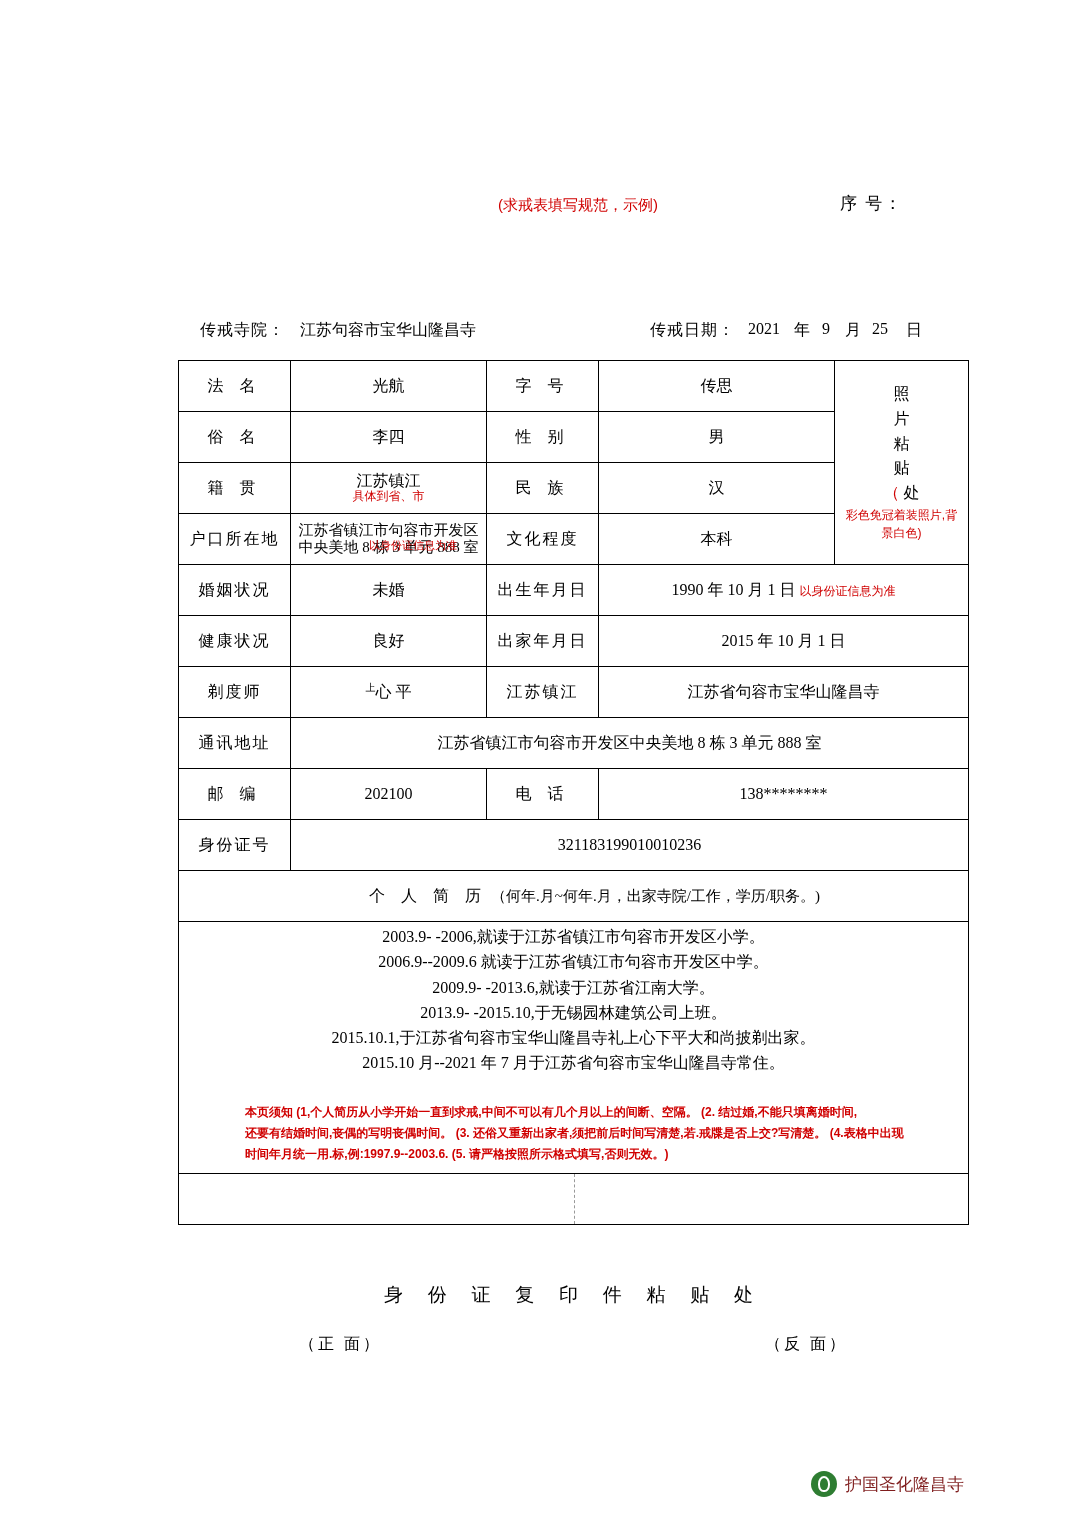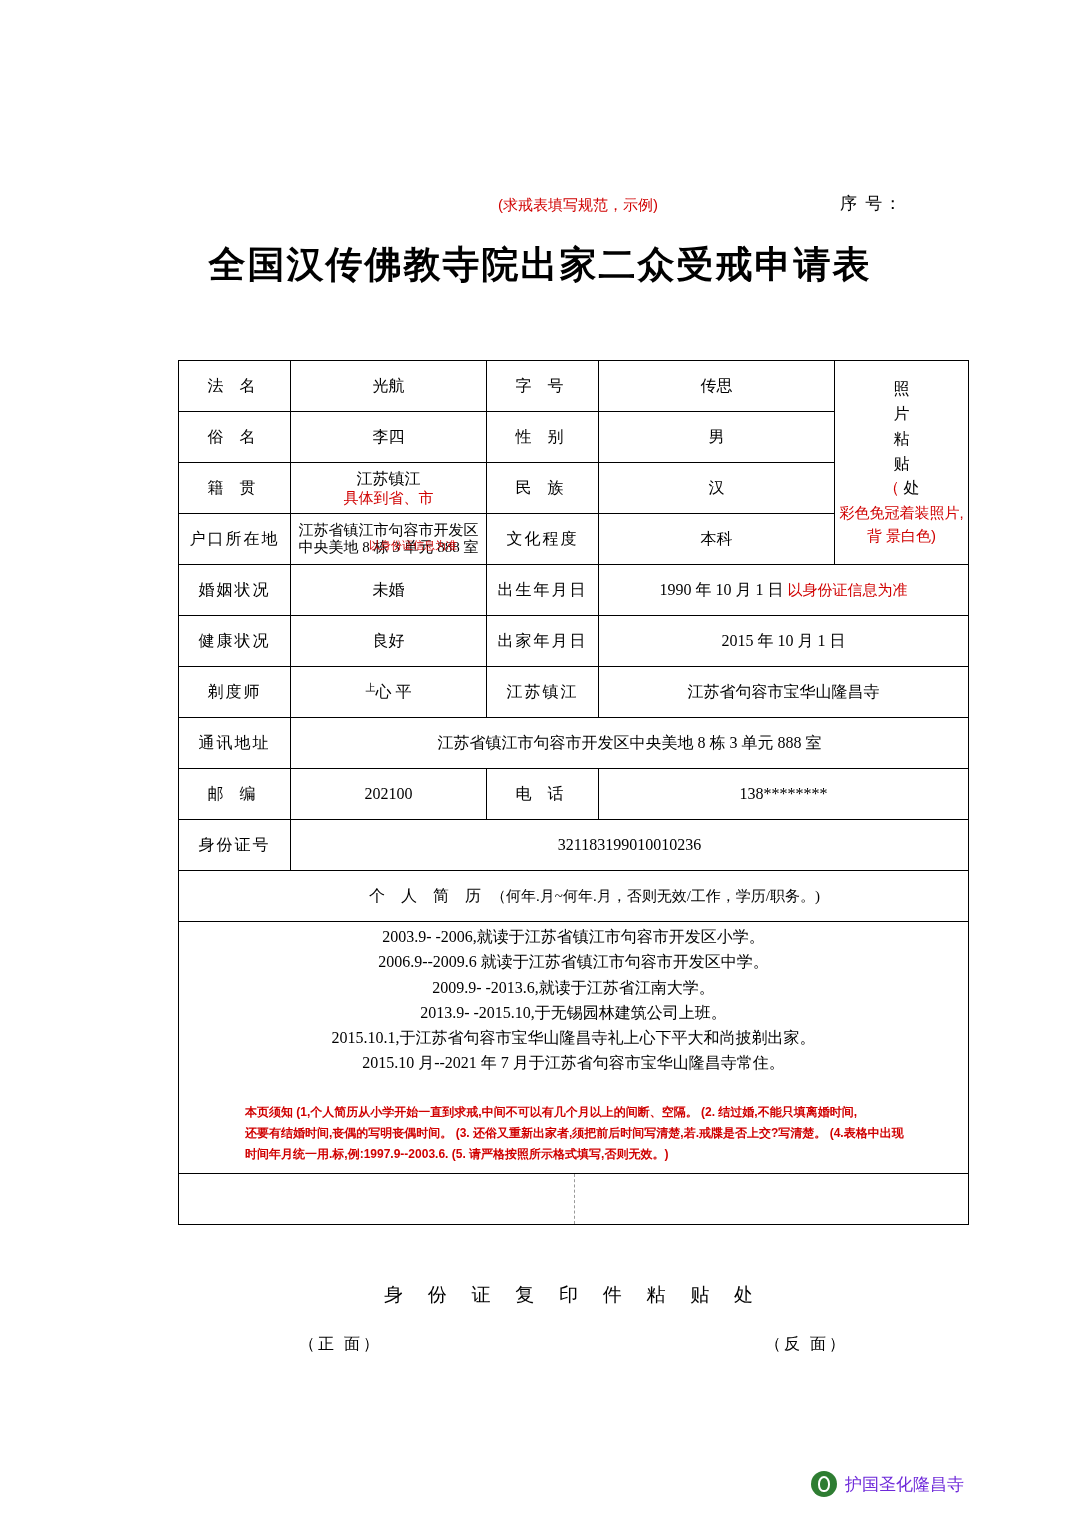--- a/index.html
+++ b/index.html
@@ -106,21 +106,21 @@
     width: 134px;
     font-size: 15px;
     line-height: 1.55;
     vertical-align: top;
     padding-top: 8px;
   }
   .photo-cell .pv { display: block; }
   .red { color: #d00000; }
   .tiny-red {
     color: #d00000;
-    font-size: 15px;
+    font-size: 12px;
     font-family: "Liberation Sans", sans-serif;
   }
   .stack {
     display: block;
     line-height: 1.15;
   }
   .stack .main { font-size: 16px; }
   .overlay-red {
     position: absolute;
     color: #d00000;
@@ -201,21 +201,21 @@
   }
 
   
   .footer-brand {
     position: absolute;
     right: 36px;
     bottom: 30px;
     display: flex;
     align-items: center;
     gap: 8px;
-    color: #6d28d9;
+    color: #7f1d1d;
     font-size: 17px;
     text-align: right;
   }
   .brand-logo {
     width: 26px;
     height: 26px;
     border-radius: 50%;
     background: #2e7d32;
     position: relative;
     flex: 0 0 auto;
@@ -235,22 +235,32 @@
 </head>
 <body>
 
 <div class="page">
 
   <div class="top-row">
     <div class="note-red">(求戒表填写规范，示例)</div>
     <div class="serial">序  号：</div>
   </div>
 
-  <div class="title">全国汉传佛教寺院出家二众受戒申请表</div>
-
+
+  <div class="subhead">
+    <span class="lbl sh-temple-label">传戒寺院：</span>
+    <span class="lbl sh-temple-value">江苏句容市宝华山隆昌寺</span>
+    <span class="lbl sh-date-label">传戒日期：</span>
+    <span class="lbl sh-date-y">2021</span>
+    <span class="lbl sh-date-ych">年</span>
+    <span class="lbl sh-date-m">9</span>
+    <span class="lbl sh-date-mch">月</span>
+    <span class="lbl sh-date-d">25</span>
+    <span class="lbl sh-date-dch">日</span>
+  </div>
 
   <table class="form">
     <colgroup>
       <col style="width:112px">
       <col style="width:196px">
       <col style="width:112px">
       <col style="width:236px">
       <col style="width:134px">
     </colgroup>
     <tbody>
@@ -331,21 +341,21 @@
         <td class="lbl">电  话</td>
         <td class="val" colspan="2">138********</td>
       </tr>
       <tr>
         <td class="lbl-nospace">身份证号</td>
         <td class="val" colspan="4">321183199010010236</td>
       </tr>
       <tr>
         <td class="resume-head" colspan="5">
           <span class="big">个  人  简  历</span>
-          <span class="sm">（何年.月~何年.月，否则无效/工作，学历/职务。)</span>
+          <span class="sm">（何年.月~何年.月，出家寺院/工作，学历/职务。)</span>
         </td>
       </tr>
       <tr>
         <td class="resume-body" colspan="5">
           <div class="resume-line">2003.9- -2006,就读于江苏省镇江市句容市开发区小学。</div>
           <div class="resume-line">2006.9--2009.6 就读于江苏省镇江市句容市开发区中学。</div>
           <div class="resume-line">2009.9- -2013.6,就读于江苏省江南大学。</div>
           <div class="resume-line">2013.9- -2015.10,于无锡园林建筑公司上班。</div>
           <div class="resume-line">2015.10.1,于江苏省句容市宝华山隆昌寺礼上心下平大和尚披剃出家。</div>
           <div class="resume-line">2015.10 月--2021 年 7 月于江苏省句容市宝华山隆昌寺常住。</div>

